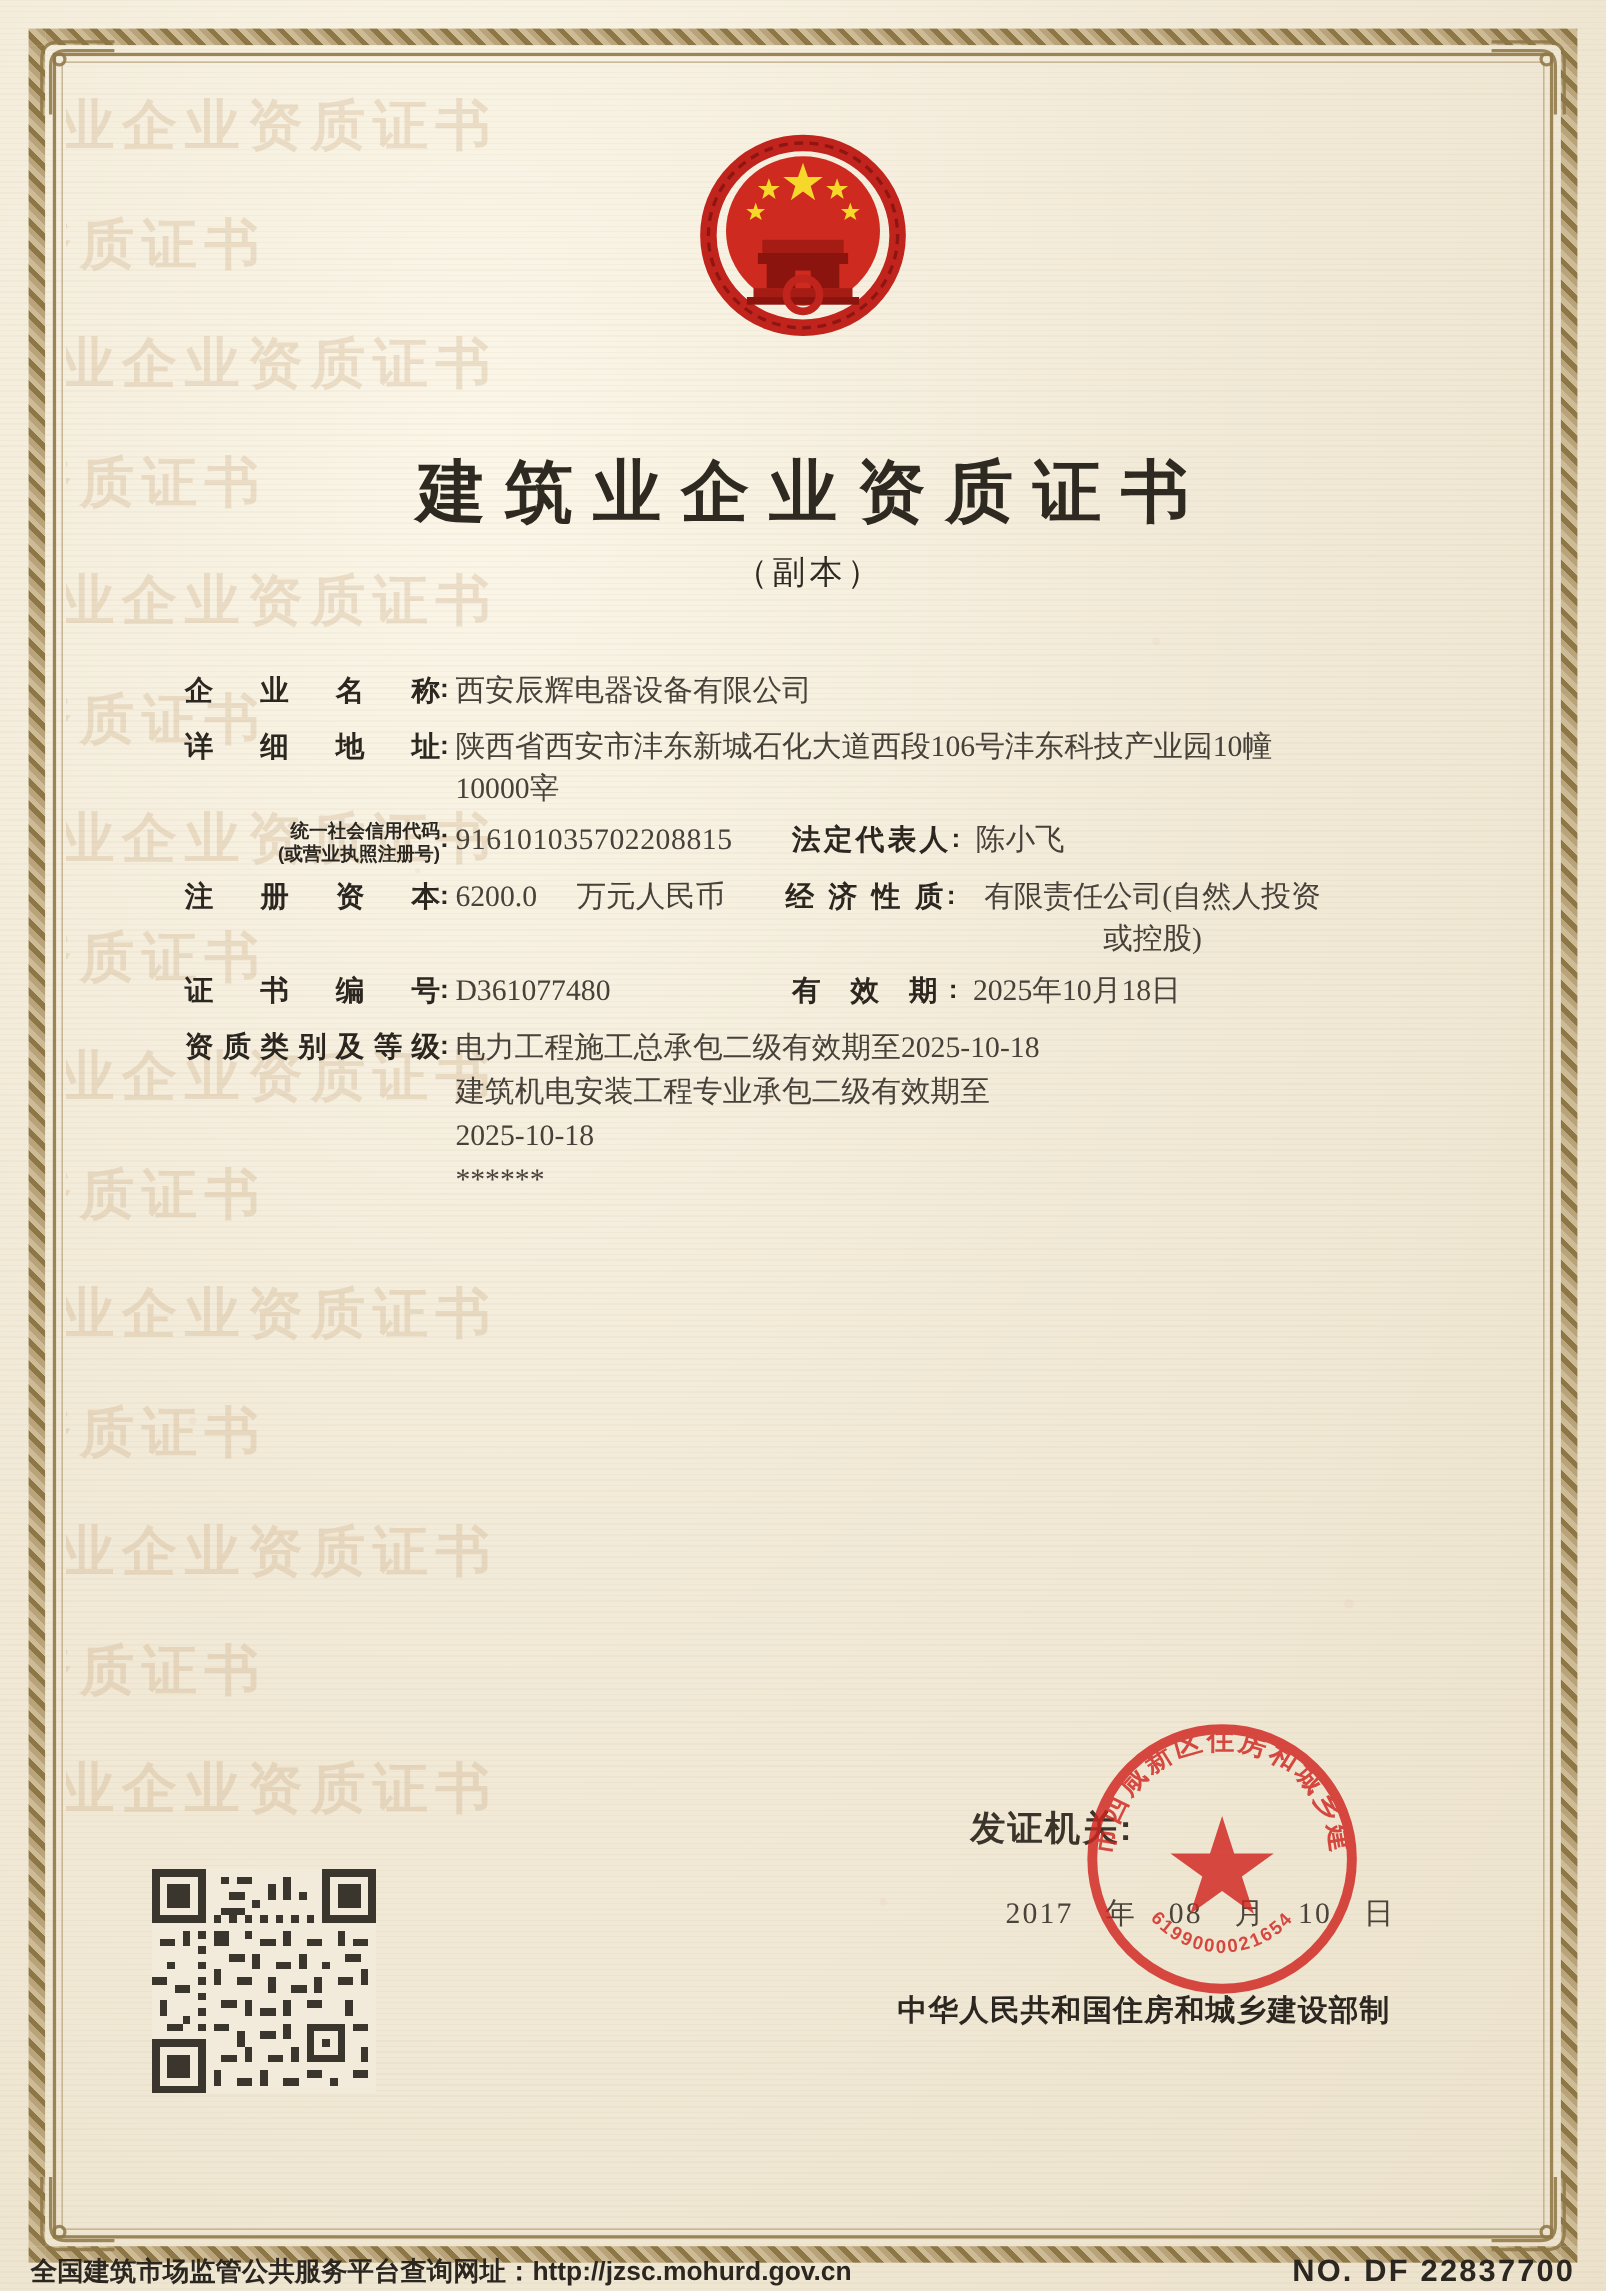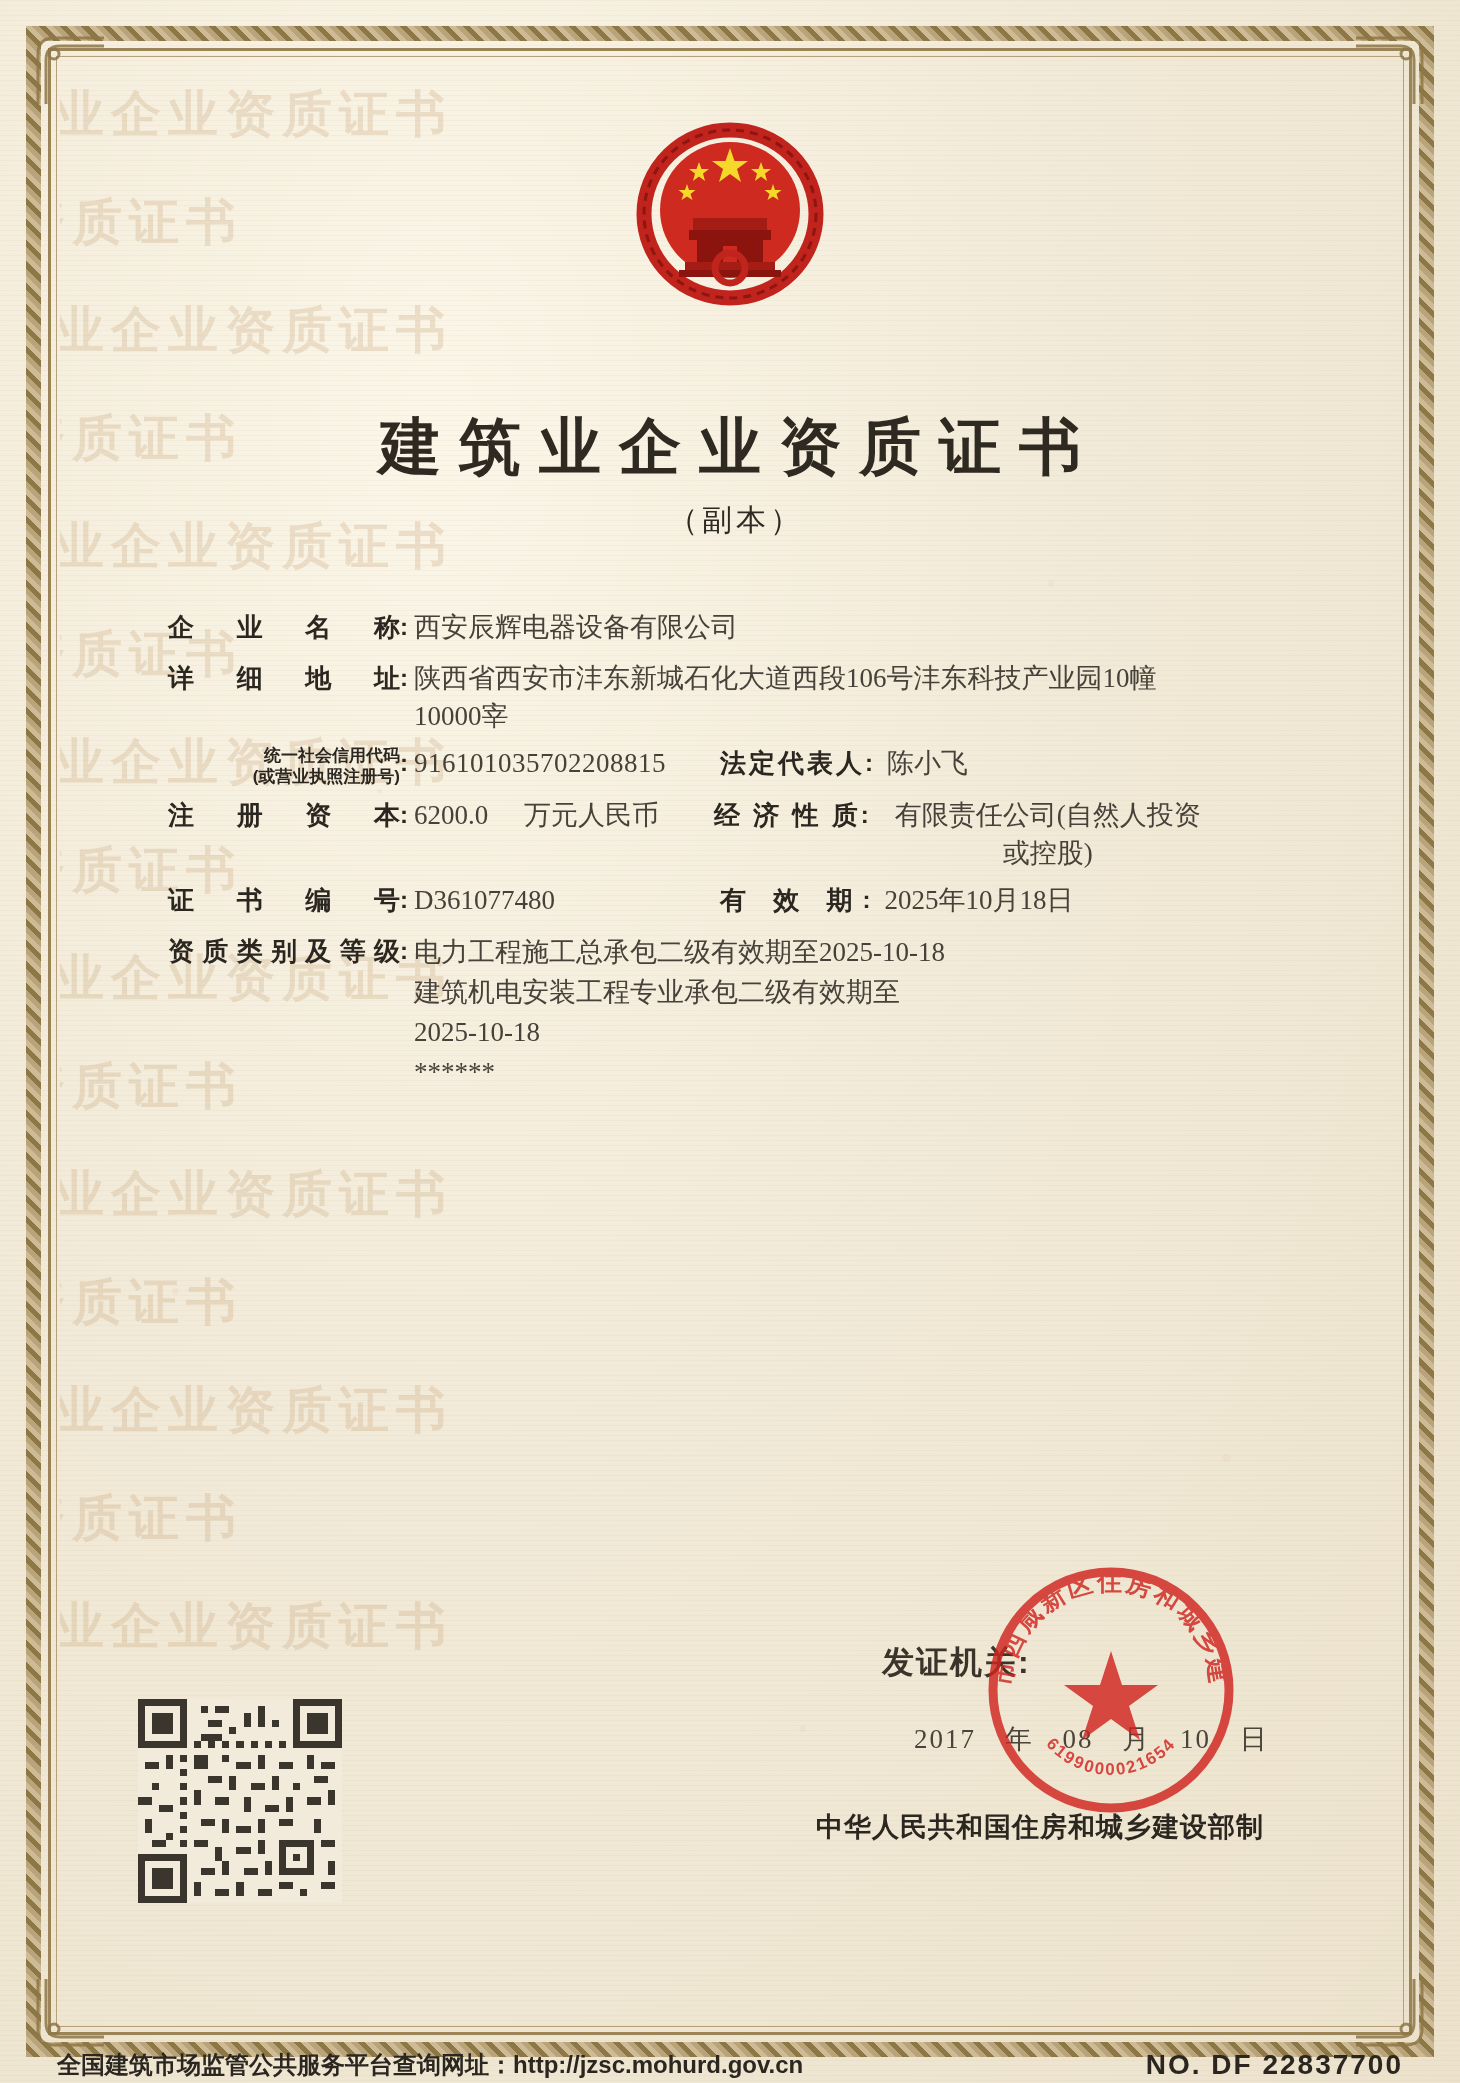--- a/index.html
+++ b/index.html
@@ -266,21 +266,21 @@
     opacity: .82;
     pointer-events: none;
   }
   #seal svg { width: 100%; height: 100%; display: block; }
 
   
   #footer {
     position: absolute;
     left: 0; right: 0;
     bottom: 2px;
-    padding: 0 57px;
+    padding: 0 28px;
     display: flex;
     justify-content: space-between;
     align-items: flex-end;
     font-family: "Liberation Sans", "DejaVu Sans", sans-serif;
     font-size: 24px;
     color: #2b2720;
     font-weight: bold;
   }
   #footer-url { letter-spacing: 0px; }
   #footer-no { letter-spacing: 2px; font-size: 28px; }

